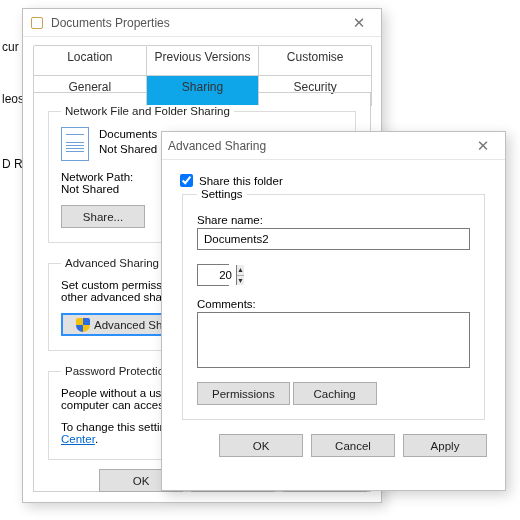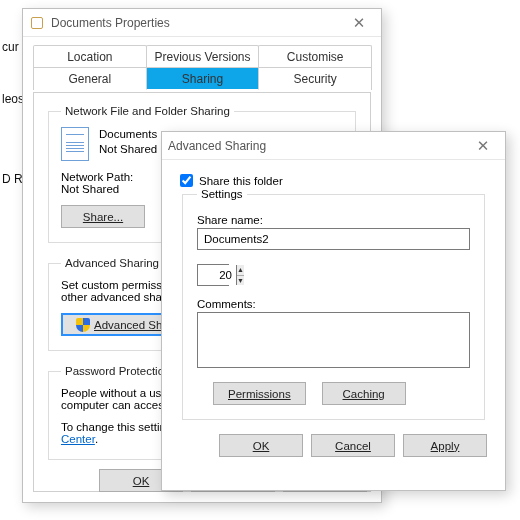--- a/index.html
+++ b/index.html
@@ -11,21 +11,21 @@
     color: #000;
     width: 520px;
     height: 520px;
     position: relative;
     overflow: hidden;
   }
   
   .bg-item { position: absolute; left: 0; color: #111; font-size: 12px; background: transparent; padding-left: 2px; }
   .bg1 { top: 40px; }
   .bg2 { top: 92px; }
-  .bg3 { top: 172px; }
+  .bg3 { top: 157px; }
   
   .window {
     position: absolute;
     background: #fff;
     border: 1px solid #bfbfbf;
     box-shadow: 4px 4px 12px rgba(0,0,0,0.18);
   }
   .titlebar {
     height: 28px;
     display: flex;
@@ -48,21 +48,21 @@
 
   
   .props {
     left: 22px; top: 8px; width: 360px; height: 495px;
   }
   .tab-area { padding: 8px 10px 0 10px; }
   .tab-rows { position: relative; height: 48px; }
   .tab-row { display: flex; }
   .tab {
     flex: 1;
-    height: 23px; line-height: 22px;
+    height: 31px; line-height: 22px;
     border: 1px solid #cfcfcf;
     border-bottom: none;
     background: #fff; text-align: center;
     margin-right: -1px;
     font-size: 12px; color: #333;
     cursor: default;
   }
   .tab-row.top .tab { border-radius: 2px 2px 0 0; }
   .tab-row.bottom { margin-top: -1px; }
   .tab.active {
@@ -94,21 +94,21 @@
   .doc-icon::after {
     content:""; position:absolute; left:4px; right:4px; top:14px; height:12px;
     background: repeating-linear-gradient(#6fa0d8 0 1px, transparent 1px 3px);
   }
   .share-info { line-height: 15px; text-align: right; }
   .np-label { margin-top: 10px; }
   .btn {
     height: 23px; min-width: 84px; padding: 0 14px;
     background: #e1e1e1; border: 1px solid #adadad;
     font-size: 11.5px; color: #222; cursor: default;
-    display: inline-flex; align-items: center; justify-content: center; text-decoration: underline;
+    display: inline-flex; align-items: center; justify-content: center;
   }
   .btn.blue-focus { border: 2px solid #2b90fb; padding: 0 13px; height: 23px; }
   .btn:disabled, .btn.disabled { color: #9a9a9a; border-color: #cfcfcf; background: #ececec; }
   .btn.small { min-width: 60px; padding: 0 10px; }
   .link { color: #0066cc; text-decoration: underline; cursor: default; }
   .shield { display:inline-block; width:14px; height:14px; margin-right:4px;
     background: conic-gradient(#2d6cdf 0 25%, #f4c20d 0 50%, #2d6cdf 0 75%, #f4c20d 0);
     border-radius: 2px 2px 50% 50%; }
   .props-buttons {
     position:absolute; left:0; right:0; bottom:10px;
@@ -136,21 +136,21 @@
   .row-btns { display:flex; gap:6px; margin-top: 6px; }
   .limit-row { display:flex; align-items:center; justify-content:space-between; margin-top:14px; }
   .spinner { display:flex; align-items:stretch; border:1px solid #7a7a7a; height:22px; width:32px; }
   .spinner input { width: 38px; border:none; outline:none; text-align:right; padding:0 4px; font:inherit; }
   .spin-btns { display:flex; flex-direction:column; width:18px; border-left:1px solid #7a7a7a; }
   .spin-btns div { flex:1; display:flex; align-items:center; justify-content:center; font-size:7px; color:#333; background:#ececec; }
   .spin-btns div:first-child { border-bottom:1px solid #adadad; }
   textarea.comments {
     width:100%; height:56px; border:1px solid #7a7a7a; resize:none; font:inherit; padding:4px;
   }
-  .perm-row { display:flex; gap:16px; margin-top:12px;margin-left:16px; }
+  .perm-row { display:flex; gap:3px; margin-top:12px; }
   .adv-footer {
     display:flex; justify-content:flex-end; gap:8px;
     padding: 14px 18px; 
   }
 </style>
 </head>
 <body>
 
 <div class="bg-item bg1">cur</div>
 <div class="bg-item bg2">leos</div>

